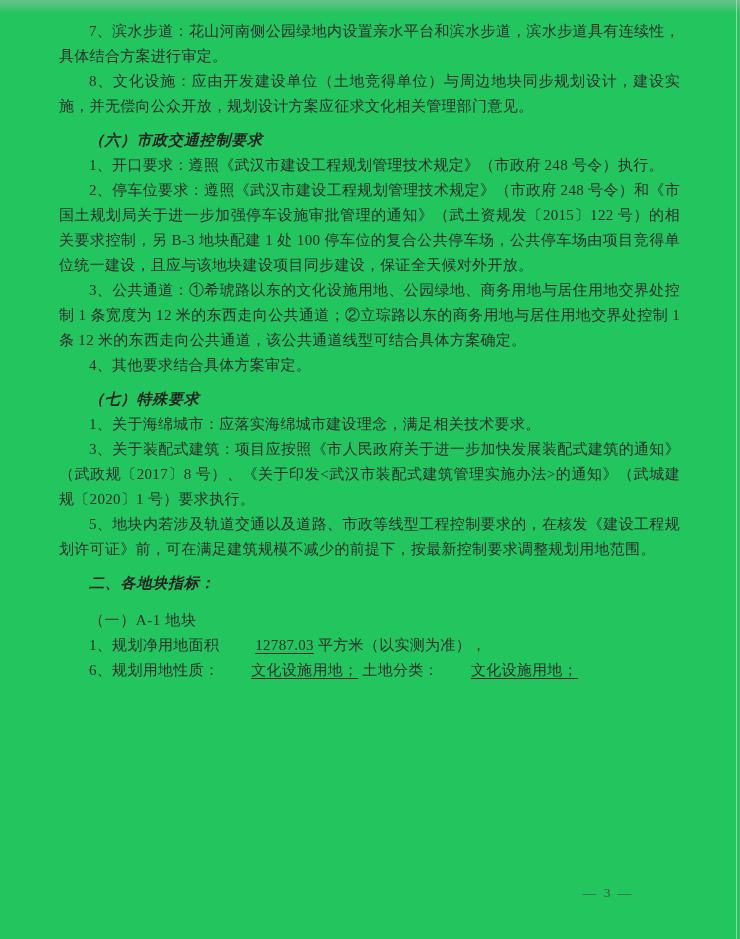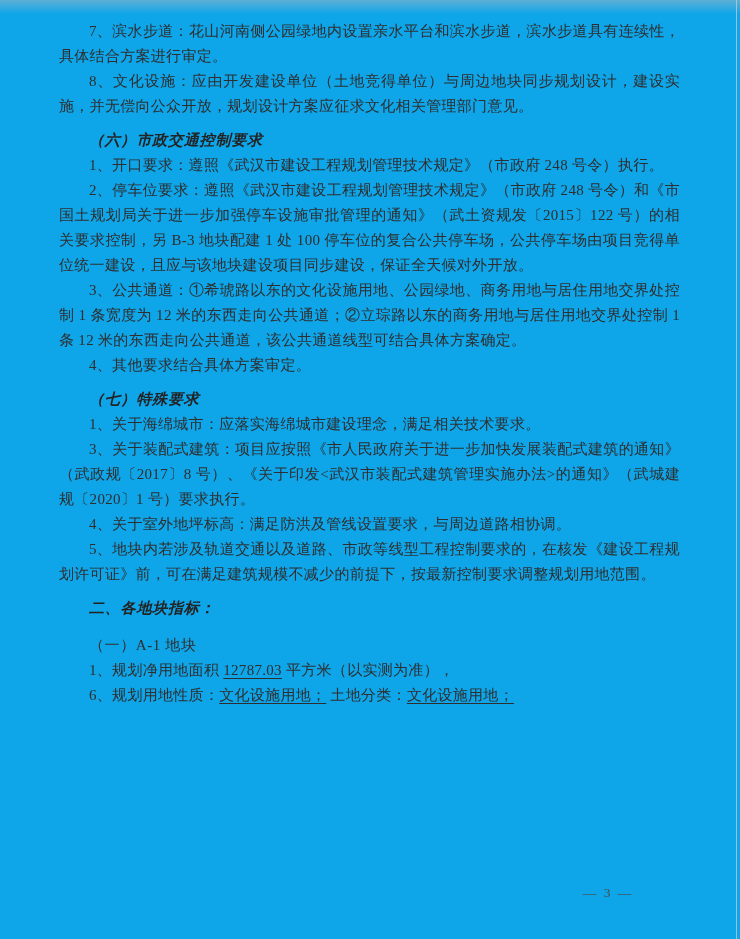--- a/index.html
+++ b/index.html
@@ -5,21 +5,21 @@
   html, body {
     margin: 0;
     padding: 0;
     background: #f4f4f4;
   }
   .page {
     position: relative;
     width: 740px;
     height: 939px;
     margin: 0 auto;
-    background: #0ea5e9;
+    background: #22c55e;
     overflow: hidden;
     font-family: "Liberation Serif", "DejaVu Serif", serif;
     color: #2e2e2e;
   }
   
   .page::before {
     content: "";
     position: absolute;
     left: 0; top: 0; right: 0;
     height: 14px;
@@ -56,20 +56,21 @@
     font-style: italic;
   }
   .para.subheading {
     margin-top: 12px;
     letter-spacing: 0.6px;
   }
   .u {
     text-decoration: underline;
     text-underline-offset: 3px;
     text-decoration-thickness: 1px;
+    margin-left: 32px;
   }
   .page-number {
     position: absolute;
     right: 72px;
     bottom: 38px;
     width: 120px;
     text-align: center;
     font-size: 13.5px;
     color: #4a4a4a;
     letter-spacing: 2px;
@@ -86,21 +87,20 @@
   <p class="para p"><span>7、滨水步道：花山河南侧公园绿地内设置亲水平台和滨水步道，滨水步道具有连续性，具体结合方案进行审定。</span></p>
       <p class="para p"><span>8、文化设施：应由开发建设单位（土地竞得单位）与周边地块同步规划设计，建设实施，并无偿向公众开放，规划设计方案应征求文化相关管理部门意见。</span></p>
       <p class="para heading"><span>（六）市政交通控制要求</span></p>
       <p class="para p"><span>1、开口要求：遵照《武汉市建设工程规划管理技术规定》（市政府 248 号令）执行。</span></p>
       <p class="para p"><span>2、停车位要求：遵照《武汉市建设工程规划管理技术规定》（市政府 248 号令）和《市国土规划局关于进一步加强停车设施审批管理的通知》（武土资规发〔2015〕122 号）的相关要求控制，另 B-3 地块配建 1 处 100 停车位的复合公共停车场，公共停车场由项目竞得单位统一建设，且应与该地块建设项目同步建设，保证全天候对外开放。</span></p>
       <p class="para p"><span>3、公共通道：①希琥路以东的文化设施用地、公园绿地、商务用地与居住用地交界处控制 1 条宽度为 12 米的东西走向公共通道；②立琮路以东的商务用地与居住用地交界处控制 1 条 12 米的东西走向公共通道，该公共通道线型可结合具体方案确定。</span></p>
       <p class="para p"><span>4、其他要求结合具体方案审定。</span></p>
       <p class="para heading"><span>（七）特殊要求</span></p>
       <p class="para p"><span>1、关于海绵城市：应落实海绵城市建设理念，满足相关技术要求。</span></p>
       <p class="para p"><span>3、关于装配式建筑：项目应按照《市人民政府关于进一步加快发展装配式建筑的通知》（武政规〔2017〕8 号）、《关于印发&lt;武汉市装配式建筑管理实施办法&gt;的通知》（武城建规〔2020〕1 号）要求执行。</span></p>
-      <p class="para p"><span>4、关于室外地坪标高：满足防洪及管线设置要求，与周边道路相协调。</span></p>
       <p class="para p"><span>5、地块内若涉及轨道交通以及道路、市政等线型工程控制要求的，在核发《建设工程规划许可证》前，可在满足建筑规模不减少的前提下，按最新控制要求调整规划用地范围。</span></p>
       <p class="para heading"><span>二、各地块指标：</span></p>
       <p class="para subheading"><span>（一）A-1 地块</span></p>
       <p class="para p"><span>1、规划净用地面积 </span><span class="u">12787.03</span><span> 平方米（以实测为准），</span></p>
       <p class="para p"><span>6、规划用地性质：</span><span class="u">文化设施用地；</span><span> 土地分类：</span><span class="u">文化设施用地；</span></p>
     </div>
 
   <div class="page-number">— 3 —</div>
 </div>
 

